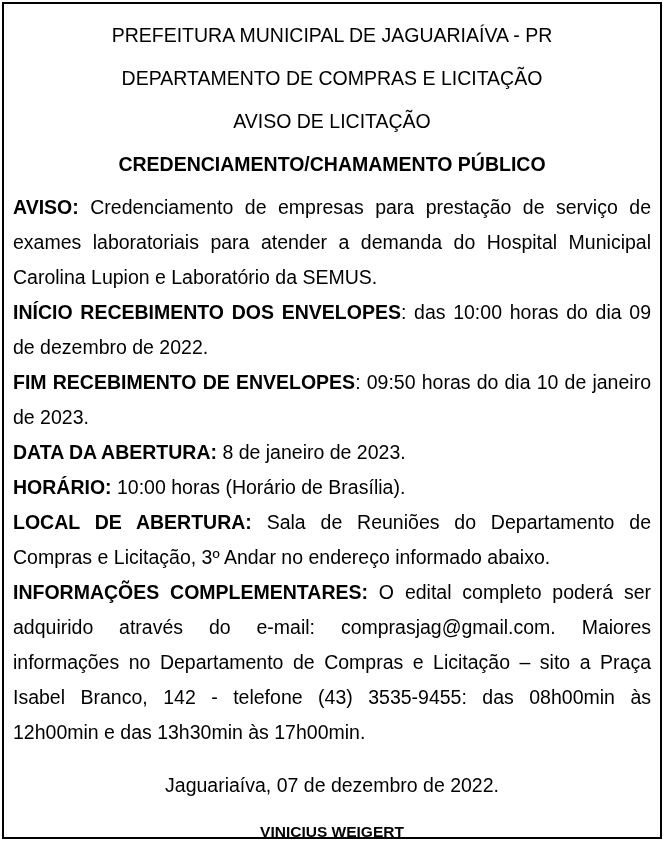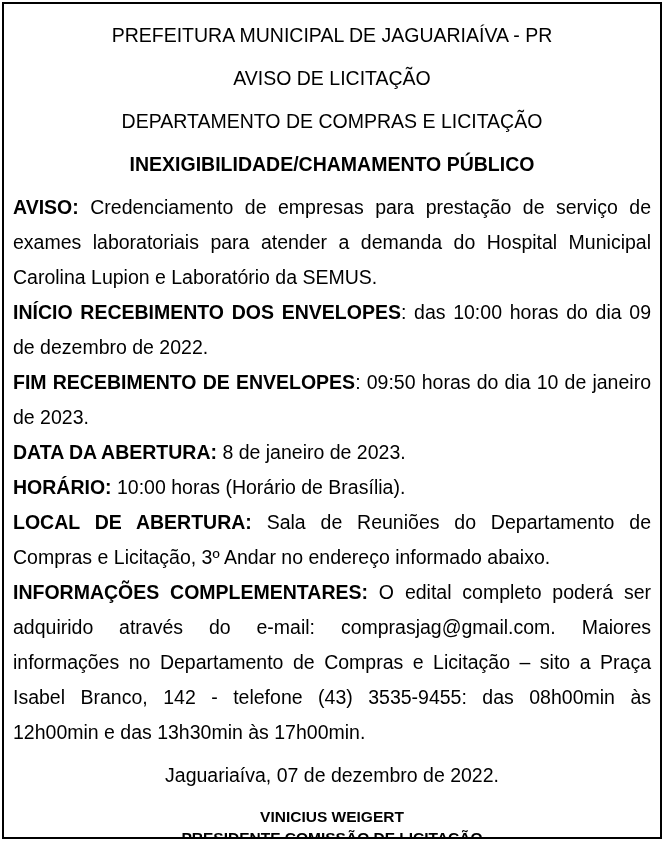--- a/index.html
+++ b/index.html
@@ -34,43 +34,43 @@
   .header-line {
     text-align: center;
     margin: 8px;
   }
   .bold { font-weight: bold; }
   .para {
     margin: 0;
     text-align: justify;
   }
   .date-line {
-    margin: 8px;
+    margin: 18px;
     text-align: center;
   }
   .signature {
     margin-top: 13px;
     text-align: center;
     font-weight: bold;
     font-size: 15.5px;
     line-height: 21px;
   }
   .sig-line { margin: 0; }
 </style>
 </head>
 <body>
 
 <div class="sheet">
   <div class="doc">
 
     <div>
       <p class="header-line">PREFEITURA MUNICIPAL DE JAGUARIAÍVA - PR</p>
+      <p class="header-line">DEPARTAMENTO DE COMPRAS E LICITAÇÃO</p>
       <p class="header-line">AVISO DE LICITAÇÃO</p>
-      <p class="header-line">DEPARTAMENTO DE COMPRAS E LICITAÇÃO</p>
-      <p class="header-line bold">INEXIGIBILIDADE/CHAMAMENTO PÚBLICO</p>
+      <p class="header-line bold">CREDENCIAMENTO/CHAMAMENTO PÚBLICO</p>
     </div>
 
     <div>
       <p class="para"><span class="bold">AVISO:</span><span> Credenciamento de empresas para prestação de serviço de exames laboratoriais para atender a demanda do Hospital Municipal Carolina Lupion e Laboratório da SEMUS.</span></p>
 
       <p class="para"><span class="bold">INÍCIO RECEBIMENTO DOS ENVELOPES</span><span>: das 10:00 horas do dia 09 de dezembro de 2022.</span></p>
 
       <p class="para"><span class="bold">FIM RECEBIMENTO DE ENVELOPES</span><span>: 09:50 horas do dia 10 de janeiro de 2023.</span></p>
 
       <p class="para"><span class="bold">DATA DA ABERTURA:</span><span> 8 de janeiro de 2023.</span></p>

